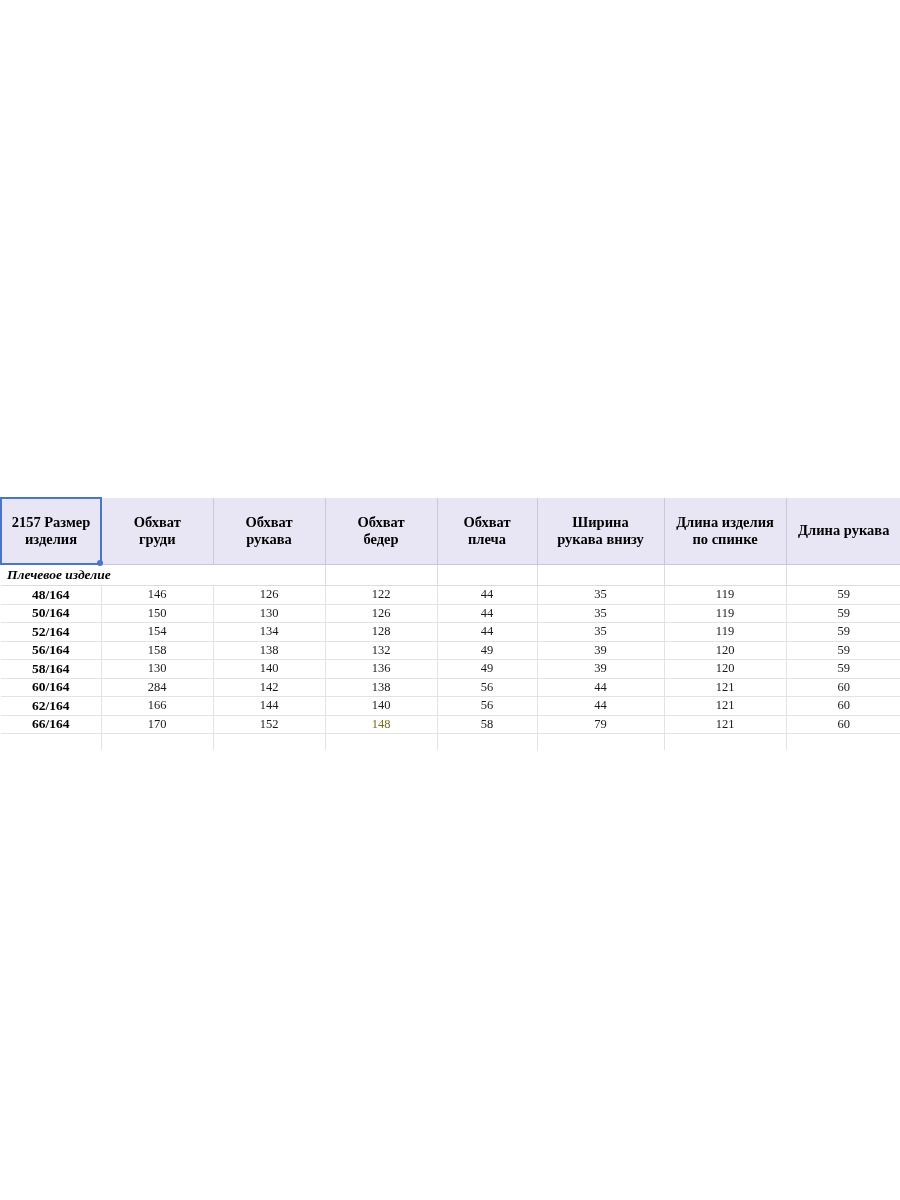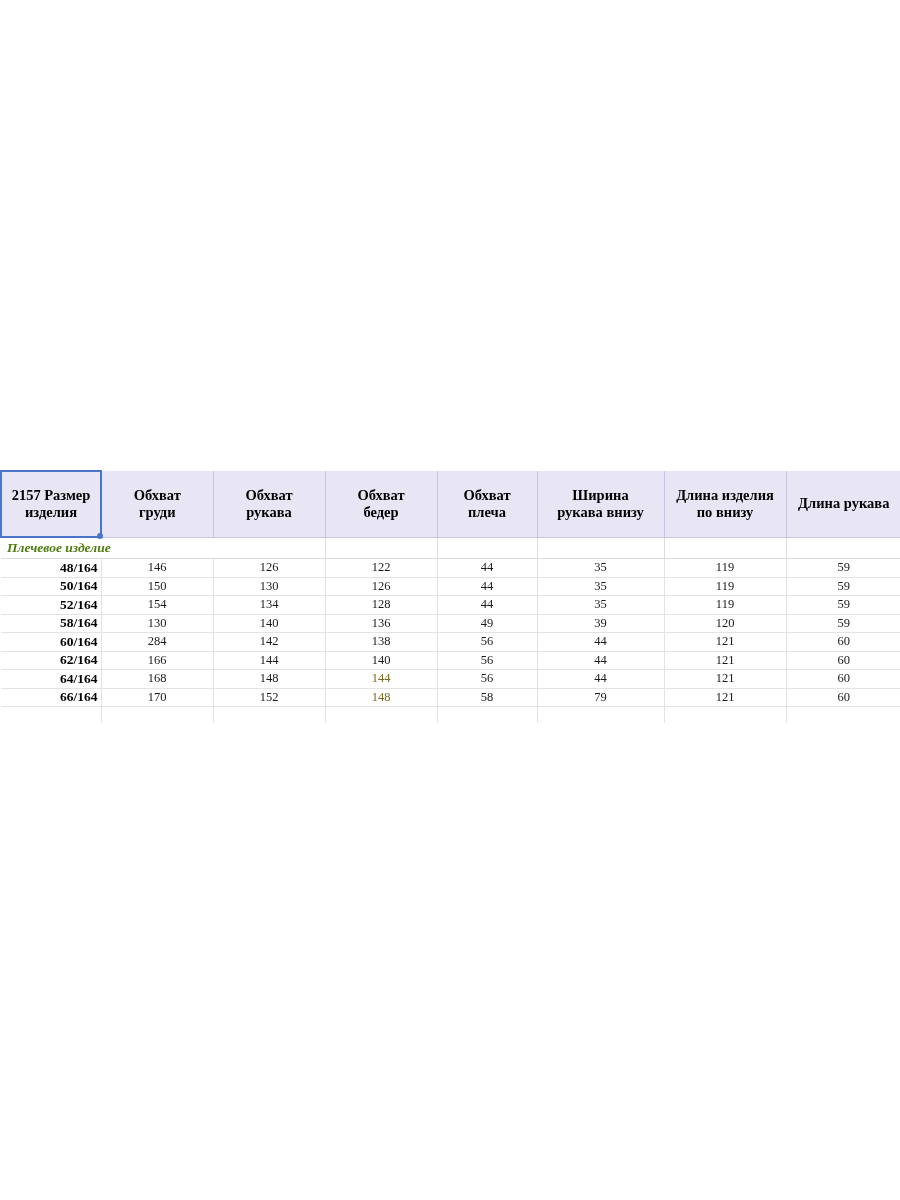--- a/index.html
+++ b/index.html
@@ -12,21 +12,21 @@
     background: #ffffff;
     font-family: "Liberation Serif", serif;
     color: #000000;
     position: relative;
     overflow: hidden;
   }
 
   .sheet {
     position: absolute;
     left: 0;
-    top: 470px;
+    top: 497px;
     width: 736px;
   }
 
   table.size-table {
     border-collapse: collapse;
     width: 900px;
     table-layout: fixed;
   }
 
   table.size-table col.c0 { width: 100px; }
@@ -69,21 +69,21 @@
     font-family: Liberation Serif, serif;
   }
 
   tr.section-row td {
     background: #ffffff;
     border-bottom: 1px solid #dcdcdc;
     height: 20px;
     padding: 0 0 0 6px;
   }
   tr.section-row td.section-label {
-    color: #4d7c0f;
+    color: #000000;
     font-style: italic;
     font-weight: bold;
     font-size: 13.5px;
     white-space: nowrap;
     text-align: left;
     border-right: none;
   }
   tr.section-row td.blank {
     border-right: 1px solid #dcdcdc;
   }
@@ -94,21 +94,21 @@
     text-align: center;
     vertical-align: middle;
     border-bottom: 1px solid #e3e3e3;
     border-right: 1px solid #e3e3e3;
     padding: 0 3px;
     color: #1a1a1a;
   }
   tr.data-row td.size-cell {
     font-weight: bold;
     font-size: 13.5px;
-    text-align: right;
+    text-align: center;
     color: #000000;
   }
   tr.data-row td.last-col {
     border-right: none;
   }
   tr.data-row td.highlight {
     color: #7a6a1e;
   }
 
   tr.tail-row td {
@@ -155,21 +155,21 @@
         <th>
           <span>Обхват</span><br>
           <span>плеча</span>
         </th>
         <th>
           <span>Ширина</span><br>
           <span>рукава внизу</span>
         </th>
         <th>
           <span>Длина изделия</span><br>
-          <span>по внизу</span>
+          <span>по спинке</span>
         </th>
         <th class="last-head">
           <span>Длина рукава</span>
         </th>
       </tr>
     </thead>
     <tbody>
       <tr class="section-row">
         <td class="section-label" colspan="2">Плечевое изделие</td>
         <td class="blank"></td>
@@ -207,20 +207,30 @@
         <td>154</td>
         <td>134</td>
         <td>128</td>
         <td>44</td>
         <td>35</td>
         <td>119</td>
         <td class="last-col">59</td>
       </tr>
 
 
+      <tr class="data-row">
+        <td class="size-cell">56/164</td>
+        <td>158</td>
+        <td>138</td>
+        <td>132</td>
+        <td>49</td>
+        <td>39</td>
+        <td>120</td>
+        <td class="last-col">59</td>
+      </tr>
 
       <tr class="data-row">
         <td class="size-cell">58/164</td>
         <td>130</td>
         <td>140</td>
         <td>136</td>
         <td>49</td>
         <td>39</td>
         <td>120</td>
         <td class="last-col">59</td>
@@ -241,30 +251,20 @@
         <td class="size-cell">62/164</td>
         <td>166</td>
         <td>144</td>
         <td>140</td>
         <td>56</td>
         <td>44</td>
         <td>121</td>
         <td class="last-col">60</td>
       </tr>
 
-      <tr class="data-row">
-        <td class="size-cell">64/164</td>
-        <td>168</td>
-        <td>148</td>
-        <td class="highlight">144</td>
-        <td>56</td>
-        <td>44</td>
-        <td>121</td>
-        <td class="last-col">60</td>
-      </tr>
 
       <tr class="data-row">
         <td class="size-cell">66/164</td>
         <td>170</td>
         <td>152</td>
         <td class="highlight">148</td>
         <td>58</td>
         <td>79</td>
         <td>121</td>
         <td class="last-col">60</td>

